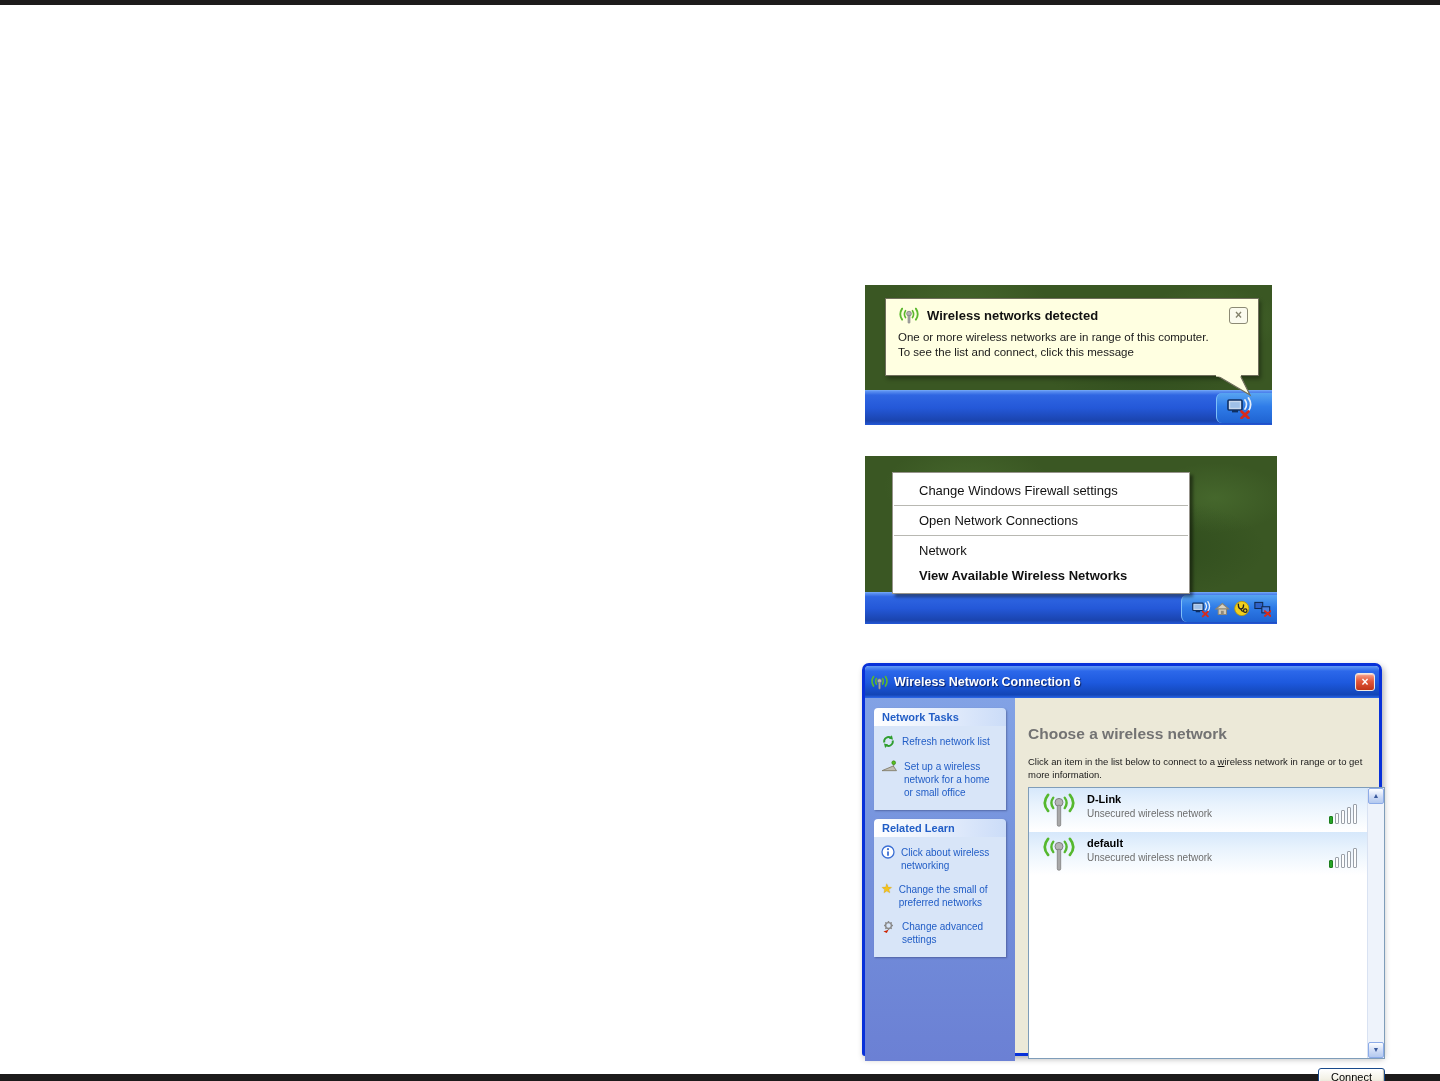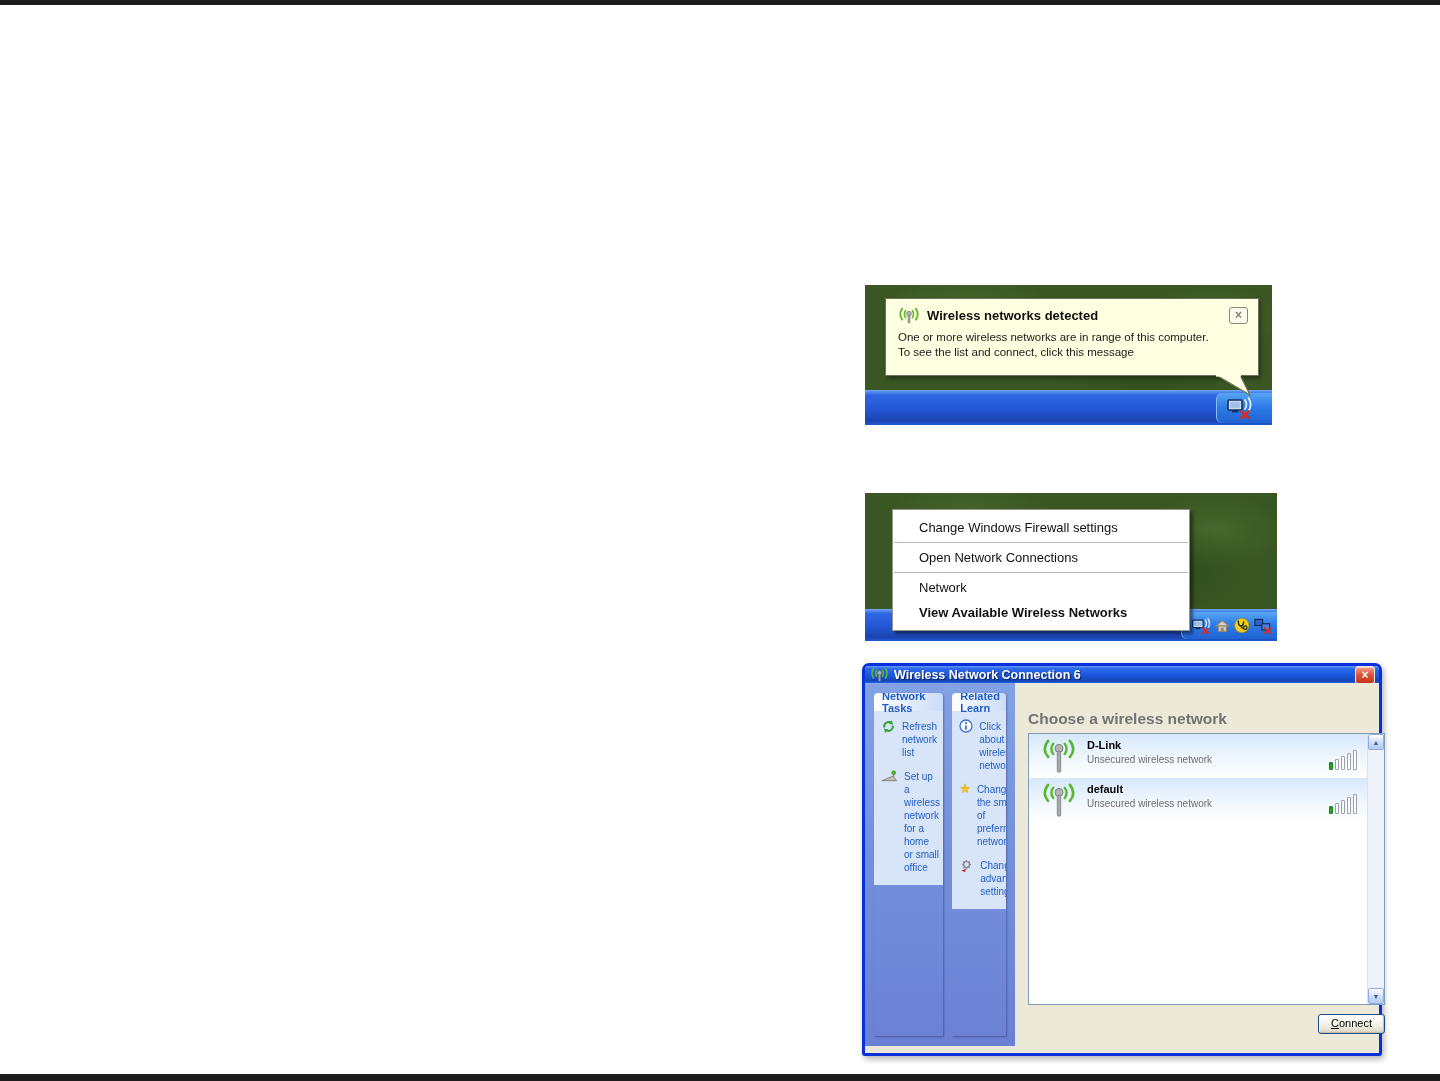--- a/index.html
+++ b/index.html
@@ -41,47 +41,47 @@
     box-shadow:2px 3px 4px rgba(0,0,0,.35);padding:8px 10px 6px 12px;}
   .balloon-head{display:flex;align-items:center;gap:7px;}
   .balloon-title{font-weight:bold;font-size:13px;color:#111;}
   .balloon-close{margin-left:auto;width:19px;height:17px;background:#fbfbee;
     border:1px solid #8c8a74;border-radius:3px;color:#84826c;font-size:12px;
     font-weight:bold;line-height:14px;text-align:center;cursor:pointer;}
   .balloon-body{margin-top:6px;font-size:11.5px;line-height:1.32;color:#1a1a1a;}
   .balloon-tail{position:absolute;left:345px;top:90px;}
 
   
-  .shot2{left:865px;top:493px;width:412px;height:148px;}
+  .shot2{left:865px;top:456px;width:412px;height:168px;}
   .shot2 .taskbar{height:32px;}
   .shot2 .tray{width:96px;}
   .ctx-menu{position:absolute;left:27px;top:16px;width:298px;
     background:#fff;border:1px solid #97948c;box-shadow:3px 3px 3px rgba(0,0,0,.45);
     padding:5px 0;}
   .ctx-item{font-size:13px;color:#111;padding:5px 10px 5px 26px;cursor:pointer;white-space:nowrap;}
   .ctx-item.bold{font-weight:bold;}
   .ctx-sep{height:1px;background:#b8b8b2;margin:2px 1px;}
 
   
   .wnc{left:862px;top:663px;width:520px;height:393px;position:absolute;
     border:3px solid var(--win-border);border-radius:7px 7px 3px 3px;
     background:var(--beige);box-shadow:2px 3px 6px rgba(0,0,0,.3);}
-  .titlebar{height:17px;border-radius:4px 4px 0 0;display:flex;align-items:center;
+  .titlebar{height:32px;border-radius:4px 4px 0 0;display:flex;align-items:center;
     gap:5px;padding:0 4px 0 5px;
     background:linear-gradient(180deg,#639af4 0%,#2c68ea 16%,#1d59de 52%,#1245b6 90%,#2c68ea 100%);}
   .win-title{color:#fff;font-weight:bold;font-size:12.5px;text-shadow:1px 1px 1px rgba(0,0,30,.6);}
   .win-close{margin-left:auto;width:20px;height:18px;border:1px solid #efe9e2;border-radius:3px;
     background:linear-gradient(180deg,#f6a48f 0%,#e2573a 45%,#c03417 100%);
     color:#fff;font-weight:bold;font-size:12px;line-height:16px;text-align:center;cursor:pointer;
     box-shadow:inset 0 1px 1px rgba(255,255,255,.55);}
   .winbody{display:flex;height:363px;}
 
   .sidebar{width:150px;flex:0 0 150px;padding:10px 9px;
     background:linear-gradient(180deg,#82a2e5 0%,#7491dc 45%,#6b80d4 100%);
-    display:flex;flex-direction:row;gap:9px;}
+    display:flex;flex-direction:column;gap:9px;}
   .panel{border-radius:4px 4px 0 0;overflow:hidden;box-shadow:1px 1px 2px rgba(0,0,40,.3);}
   .panel-h{height:18px;display:flex;align-items:center;padding:0 8px;
     background:linear-gradient(90deg,#ffffff 0%,#cbdcf8 100%);
     color:var(--link);font-weight:bold;font-size:11px;cursor:pointer;}
   .panel-b{background:#d8e5f8;padding:9px 6px 11px 7px;display:flex;flex-direction:column;gap:11px;}
   .task{display:flex;gap:6px;align-items:flex-start;color:var(--link);
     font-size:10px;line-height:1.3;cursor:pointer;}
   .task svg{flex:0 0 auto;margin-top:-1px;}
   .task .star-glyph{flex:0 0 auto;font-size:13px;line-height:12px;color:#f5c31d;
     text-shadow:0 0 1px #a97d00;}
@@ -293,20 +293,23 @@
                   <use href="#gear"></use>
                 </svg>
               <span>Change advanced settings</span>
             </div>
           </div>
         </div>
       </div>
 
       <div class="main">
         <div class="main-heading">Choose a wireless network</div>
+        <div class="main-desc">
+          <span>Click an item in the list below to connect to a </span><span class="accel">w</span><span>ireless network in range or to get more information.</span>
+        </div>
 
         <div class="listbox">
           <div class="net-row">
             <svg class="ant" width="38" height="38">
                 <use href="#antenna-big"></use>
               </svg>
             <span class="nm">D-Link</span>
             <span class="sec">Unsecured wireless network</span>
             <span class="bars">
               <i class="on b1"></i>

